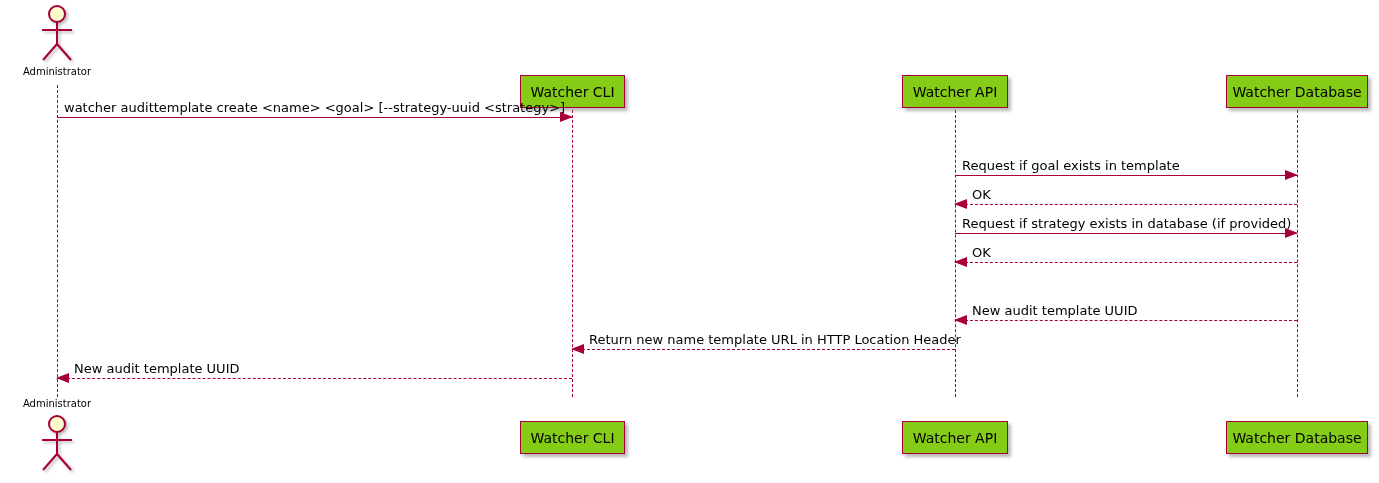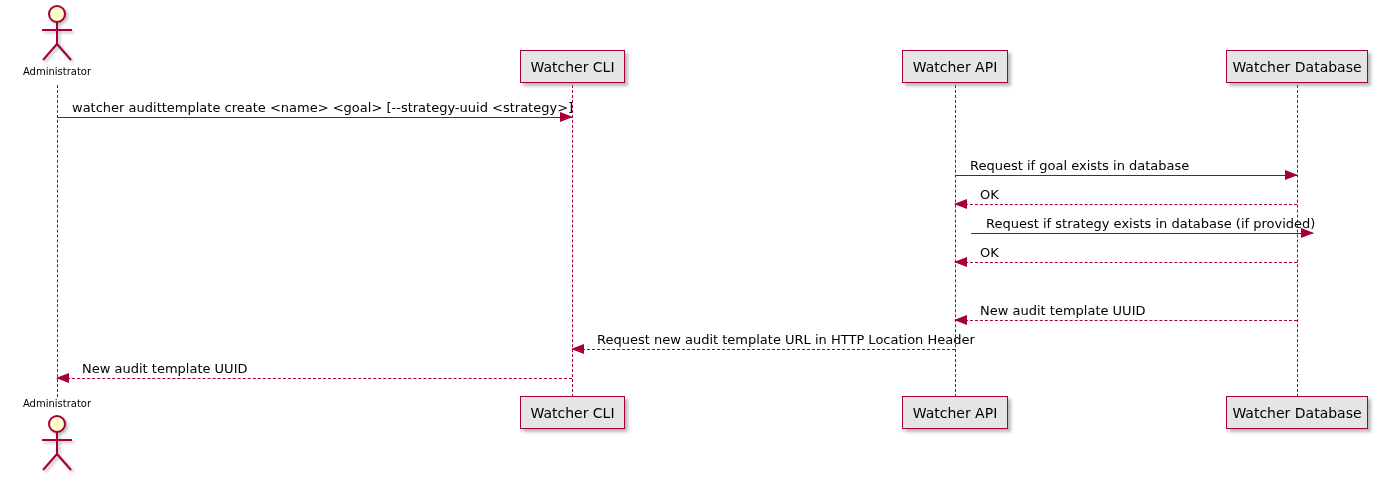--- a/index.html
+++ b/index.html
@@ -17,44 +17,45 @@
     position: absolute;
     top: 85px;
     height: 312px;
     width: 0;
     border-left: 1px dashed #A80036;
   }
   
   .pbox {
     position: absolute;
     height: 33px;
-    background: #e5e5e5;
+    background: #84cc16;
     border: 1.5px solid #A80036;
     box-shadow: 3px 3px 3px rgba(130,130,130,0.55);
     display: flex;
     align-items: center;
     justify-content: center;
     font-size: 14px;
     box-sizing: border-box;
     white-space: nowrap;
+    margin-top: 25px;
   }
   
   .actor-figure { position: absolute; filter: drop-shadow(2.5px 2.5px 1.5px rgba(130,130,130,0.55)); }
   .actor-label {
     position: absolute;
     font-size: 10px;
     white-space: nowrap;
     text-align: center;
   }
   
   .msg { position: absolute; height: 22px; }
   .msg-label {
     position: absolute;
     bottom: 3px;
-    left: 8px;
+    left: 0;
     right: 0;
     font-size: 13px;
     white-space: nowrap;
     line-height: 15px;
   }
   .msg-label.fwd { padding-left: 7px; }
   .msg-label.rev { padding-left: 17px; }
   .msg-line {
     position: absolute;
     bottom: 0;
@@ -98,34 +99,34 @@
 
   <div class="msg" style="left:57px; width:515px; top:96px;">
     <div class="msg-label fwd">watcher audittemplate create &lt;name&gt; &lt;goal&gt; [--strategy-uuid &lt;strategy&gt;]</div>
     <div class="msg-line solid">
         <i class="head right"></i>
       </div>
   </div>
 
 
   <div class="msg" style="left:955px; width:342px; top:154px;">
-    <div class="msg-label fwd">Request if goal exists in database</div>
+    <div class="msg-label fwd">Request if goal exists in template</div>
     <div class="msg-line solid">
         <i class="head right"></i>
       </div>
   </div>
 
   <div class="msg" style="left:955px; width:342px; top:183px;">
     <div class="msg-label rev">OK</div>
     <div class="msg-line dashed">
         <i class="head left"></i>
       </div>
   </div>
 
-  <div class="msg" style="left:955px; width:342px; top:212px;margin-left:16px;">
+  <div class="msg" style="left:955px; width:342px; top:212px;">
     <div class="msg-label fwd">Request if strategy exists in database (if provided)</div>
     <div class="msg-line solid">
         <i class="head right"></i>
       </div>
   </div>
 
   <div class="msg" style="left:955px; width:342px; top:241px;">
     <div class="msg-label rev">OK</div>
     <div class="msg-line dashed">
         <i class="head left"></i>
@@ -134,21 +135,21 @@
 
 
   <div class="msg" style="left:955px; width:342px; top:299px;">
     <div class="msg-label rev">New audit template UUID</div>
     <div class="msg-line dashed">
         <i class="head left"></i>
       </div>
   </div>
 
   <div class="msg" style="left:572px; width:383px; top:328px;">
-    <div class="msg-label rev">Request new audit template URL in HTTP Location Header</div>
+    <div class="msg-label rev">Return new name template URL in HTTP Location Header</div>
     <div class="msg-line dashed">
         <i class="head left"></i>
       </div>
   </div>
 
   <div class="msg" style="left:57px; width:515px; top:357px;">
     <div class="msg-label rev">New audit template UUID</div>
     <div class="msg-line dashed">
         <i class="head left"></i>
       </div>

